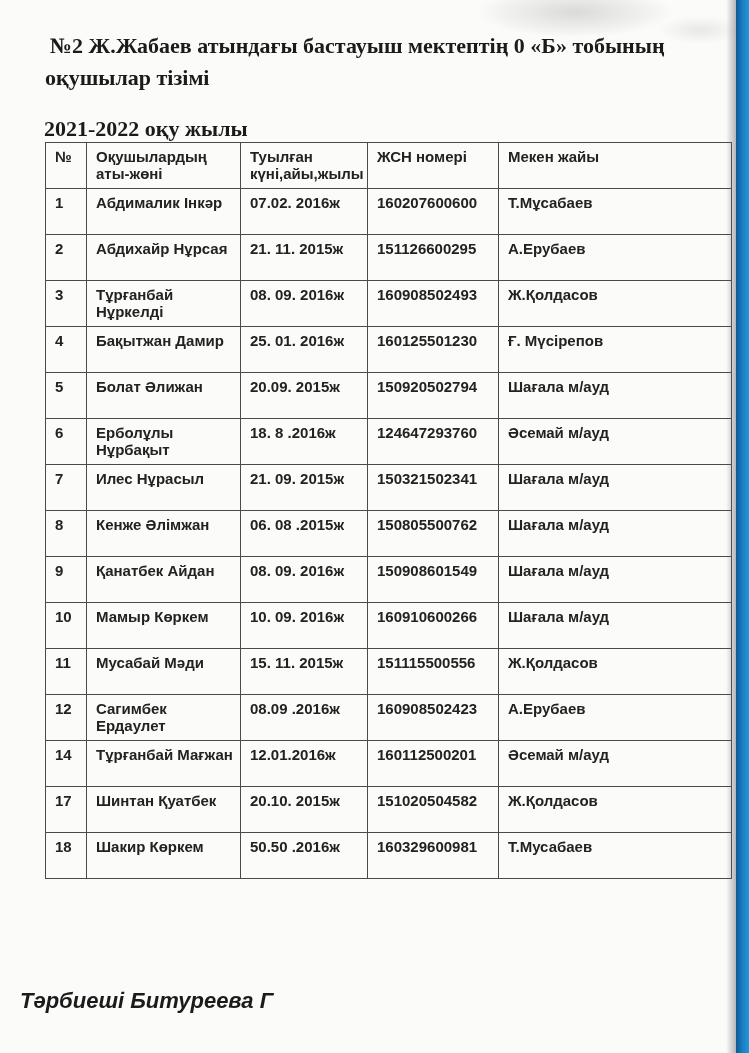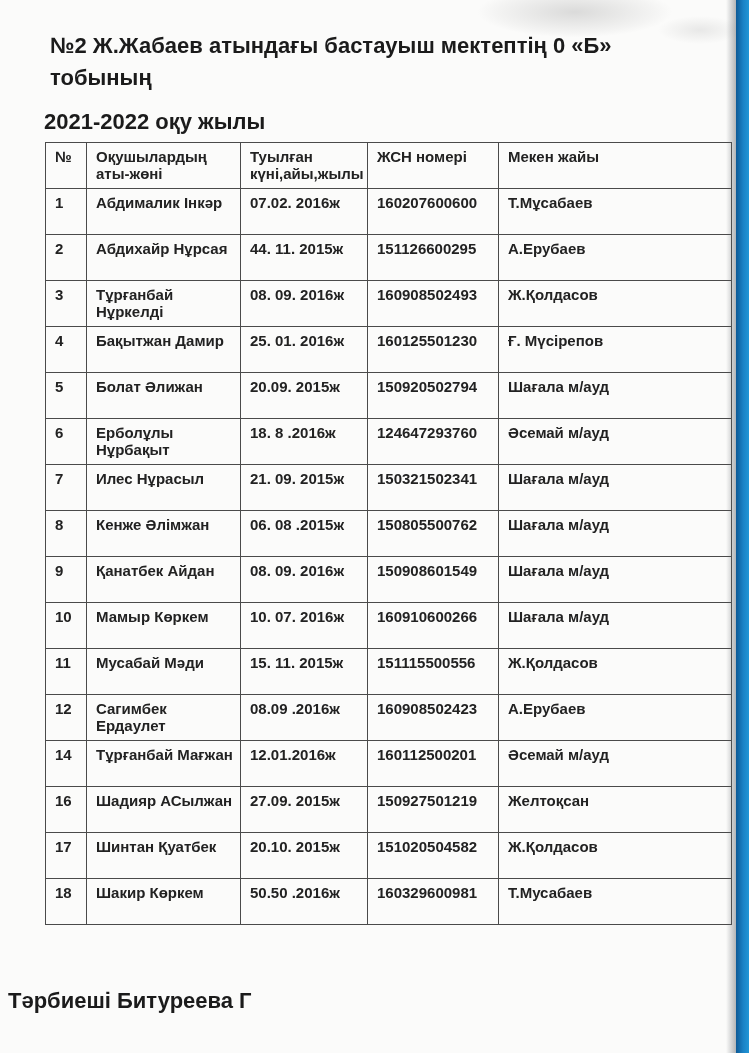--- a/index.html
+++ b/index.html
@@ -36,23 +36,24 @@
   }
   .title-block {
     position: absolute;
     left: 50px;
     top: 30px;
     width: 660px;
     font-size: 22px;
     font-weight: bold;
     line-height: 32px;
     color: #1b1b1b;
+    font-family: Liberation Serif, serif;
   }
   .title-block .line2 { margin-left: -5px; }
-  .title-block .line3 { margin-left: -6px; margin-top: 12px; }
+  .title-block .line3 { margin-left: -6px; margin-top: 19px; }
   table.student-table {
     position: absolute;
     left: 45px;
     top: 142px;
     width: 686px;
     border-collapse: collapse;
     table-layout: fixed;
     font-size: 15px;
     font-weight: 600;
     color: #222;
@@ -68,34 +69,36 @@
   }
   table.student-table th {
     height: 38px;
     font-size: 15px;
   }
   table.student-table td {
     height: 38px; 
   }
   .footer-note {
     position: absolute;
-    left: 8px;
+    left: 20px;
     top: 988px;
     font-size: 22px;
     font-weight: bold;
     color: #1b1b1b;
+    font-style: italic;
   }
 </style>
 </head>
 <body>
 
 <div>
 
   <div class="title-block">
     <div class="line1">№2 Ж.Жабаев атындағы бастауыш мектептің 0 «Б» тобының</div>
+    <div class="line2">оқушылар тізімі</div>
     <div class="line3">2021-2022  оқу жылы</div>
   </div>
 
   <table class="student-table">
     <colgroup>
       <col style="width:41px">
       <col style="width:154px">
       <col style="width:127px">
       <col style="width:131px">
       <col style="width:233px">
@@ -113,21 +116,21 @@
         <tr>
           <td>1</td>
           <td>Абдималик Інкәр</td>
           <td>07.02. 2016ж</td>
           <td>160207600600</td>
           <td>Т.Мұсабаев</td>
         </tr>
         <tr>
           <td>2</td>
           <td>Абдихайр Нұрсая</td>
-          <td>44. 11. 2015ж</td>
+          <td>21. 11. 2015ж</td>
           <td>151126600295</td>
           <td>А.Ерубаев</td>
         </tr>
         <tr>
           <td>3</td>
           <td>Тұрғанбай Нұркелді</td>
           <td>08. 09. 2016ж</td>
           <td>160908502493</td>
           <td>Ж.Қолдасов</td>
         </tr>
@@ -169,21 +172,21 @@
         <tr>
           <td>9</td>
           <td>Қанатбек Айдан</td>
           <td>08. 09. 2016ж</td>
           <td>150908601549</td>
           <td>Шағала м/ауд</td>
         </tr>
         <tr>
           <td>10</td>
           <td>Мамыр Көркем</td>
-          <td>10. 07. 2016ж</td>
+          <td>10. 09. 2016ж</td>
           <td>160910600266</td>
           <td>Шағала  м/ауд</td>
         </tr>
         <tr>
           <td>11</td>
           <td>Мусабай Мәди</td>
           <td>15. 11. 2015ж</td>
           <td>151115500556</td>
           <td>Ж.Қолдасов</td>
         </tr>
@@ -195,27 +198,20 @@
           <td>А.Ерубаев</td>
         </tr>
         <tr>
           <td>14</td>
           <td>Тұрғанбай Мағжан</td>
           <td>12.01.2016ж</td>
           <td>160112500201</td>
           <td>Әсемай  м/ауд</td>
         </tr>
         <tr>
-          <td>16</td>
-          <td>Шадияр АСылжан</td>
-          <td>27.09. 2015ж</td>
-          <td>150927501219</td>
-          <td>Желтоқсан</td>
-        </tr>
-        <tr>
           <td>17</td>
           <td>Шинтан Қуатбек</td>
           <td>20.10. 2015ж</td>
           <td>151020504582</td>
           <td>Ж.Қолдасов</td>
         </tr>
         <tr>
           <td>18</td>
           <td>Шакир Көркем</td>
           <td>50.50 .2016ж</td>

